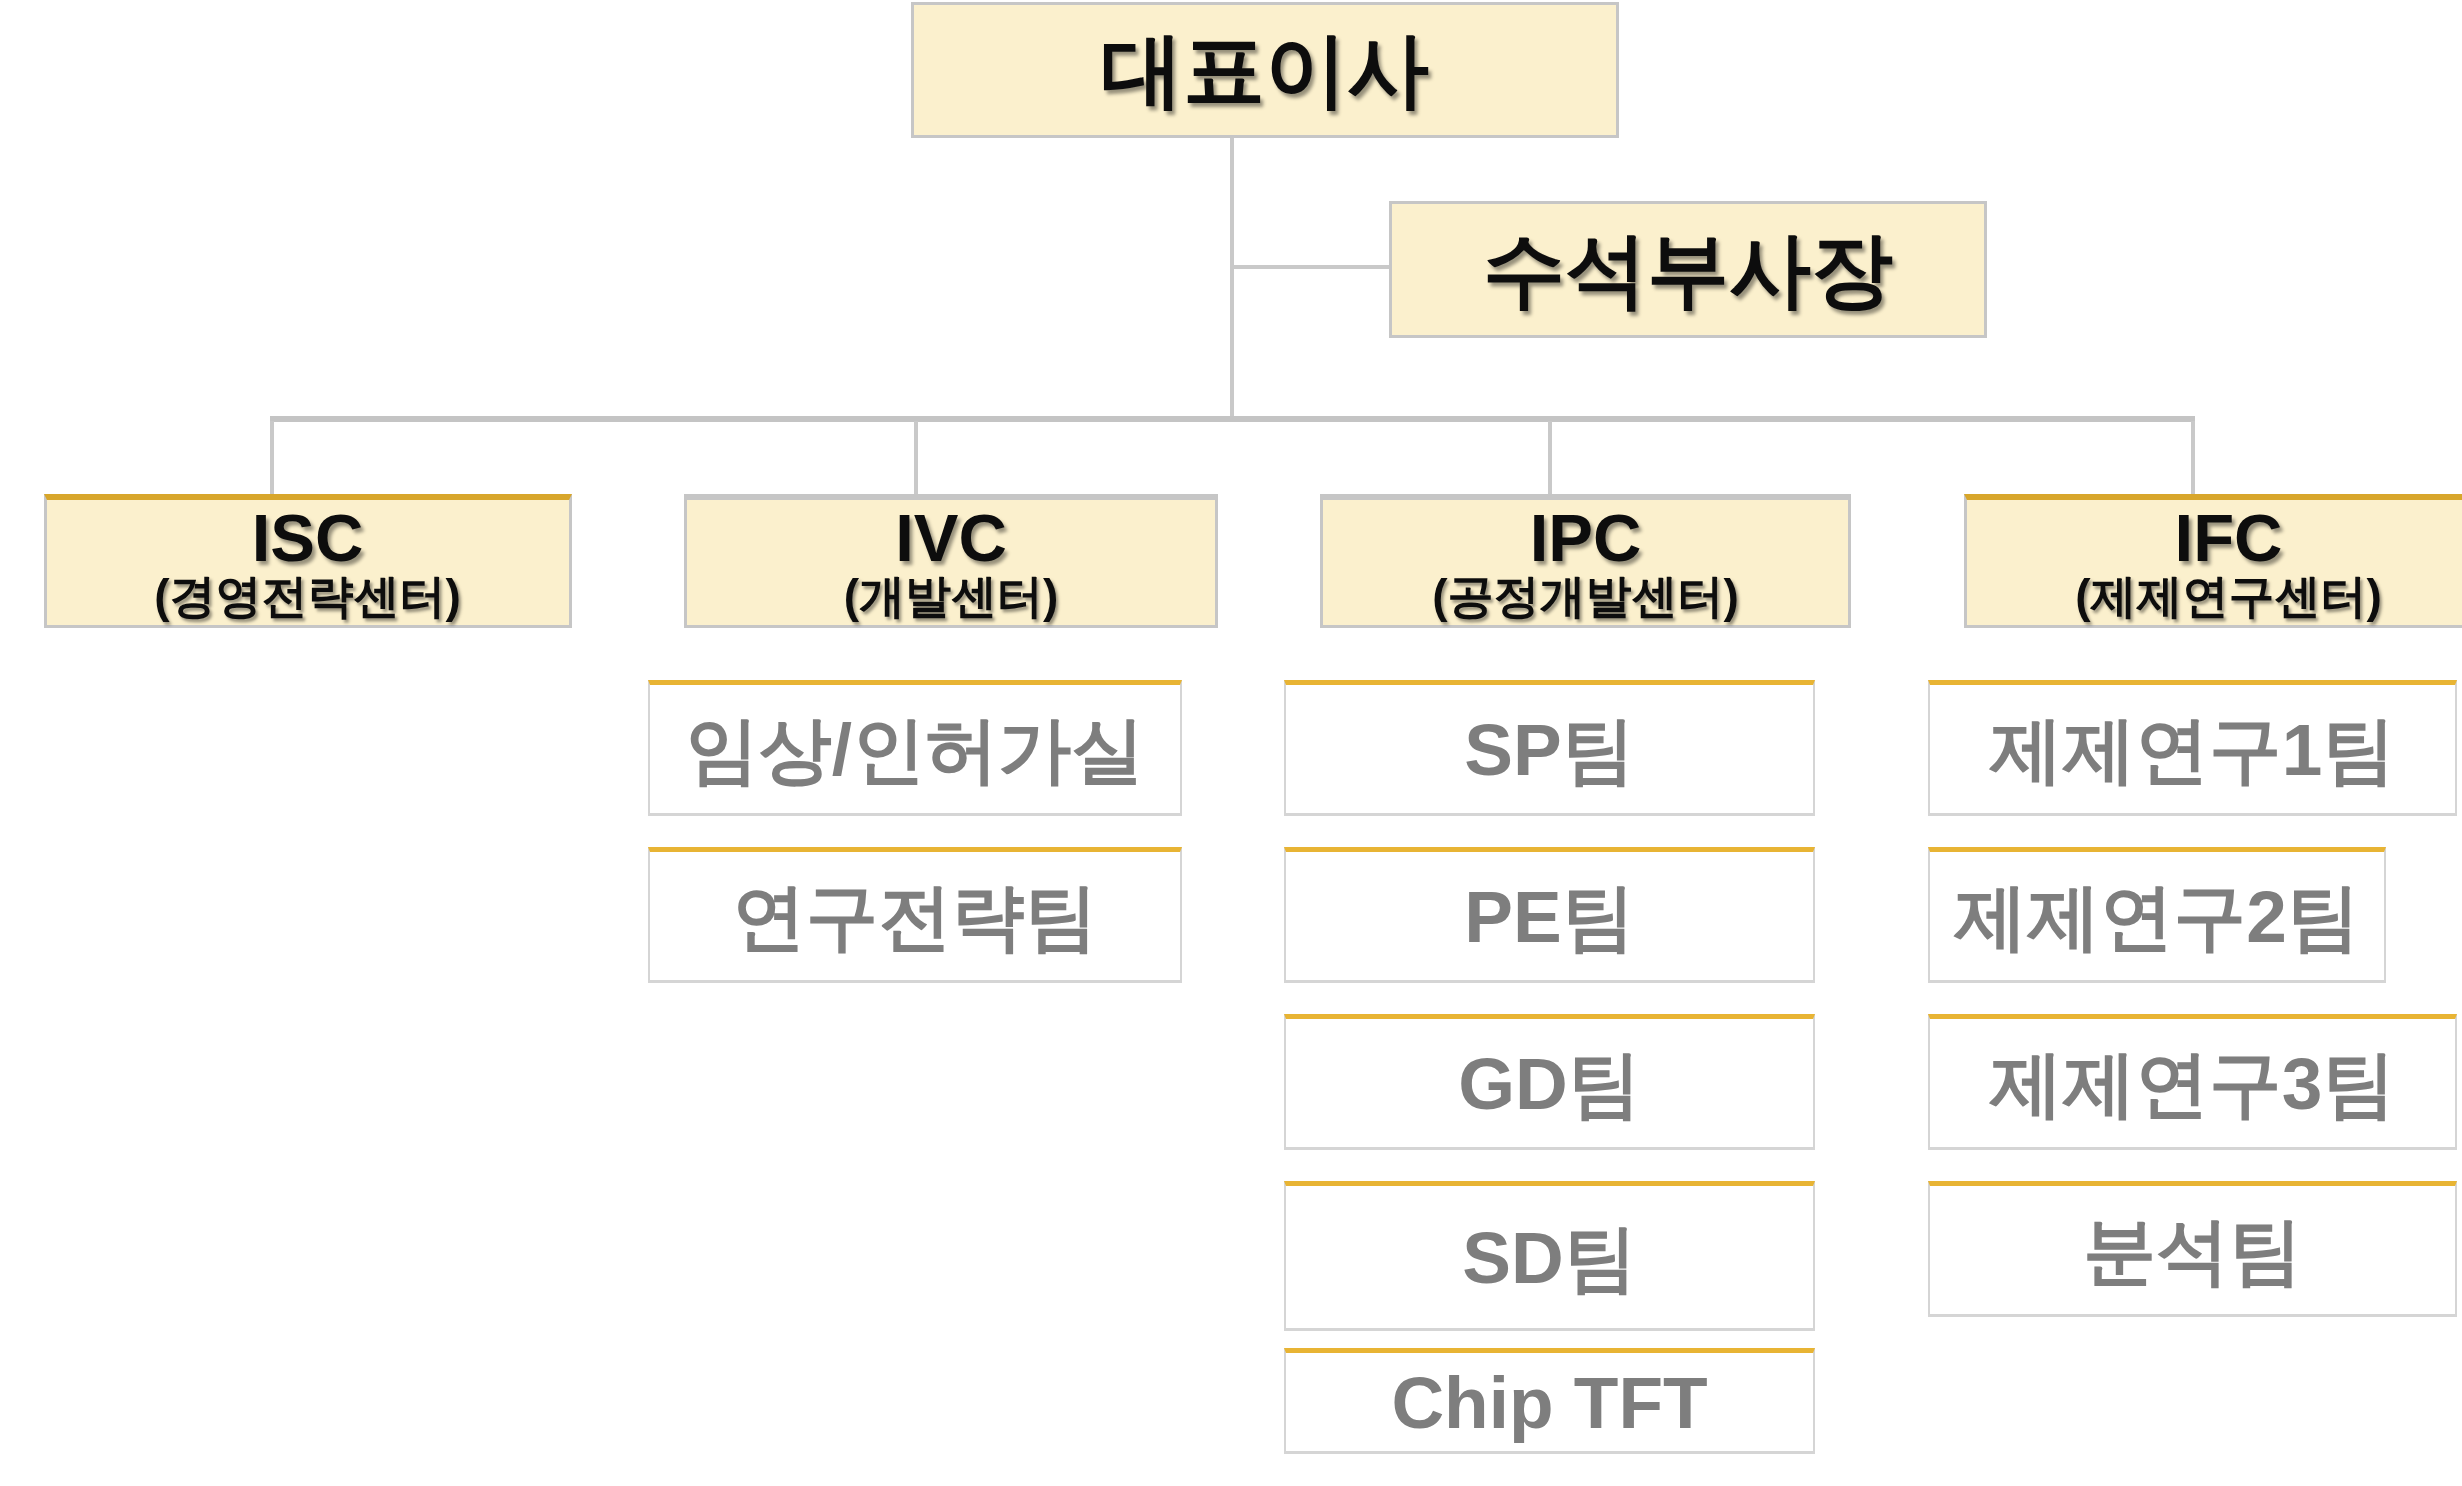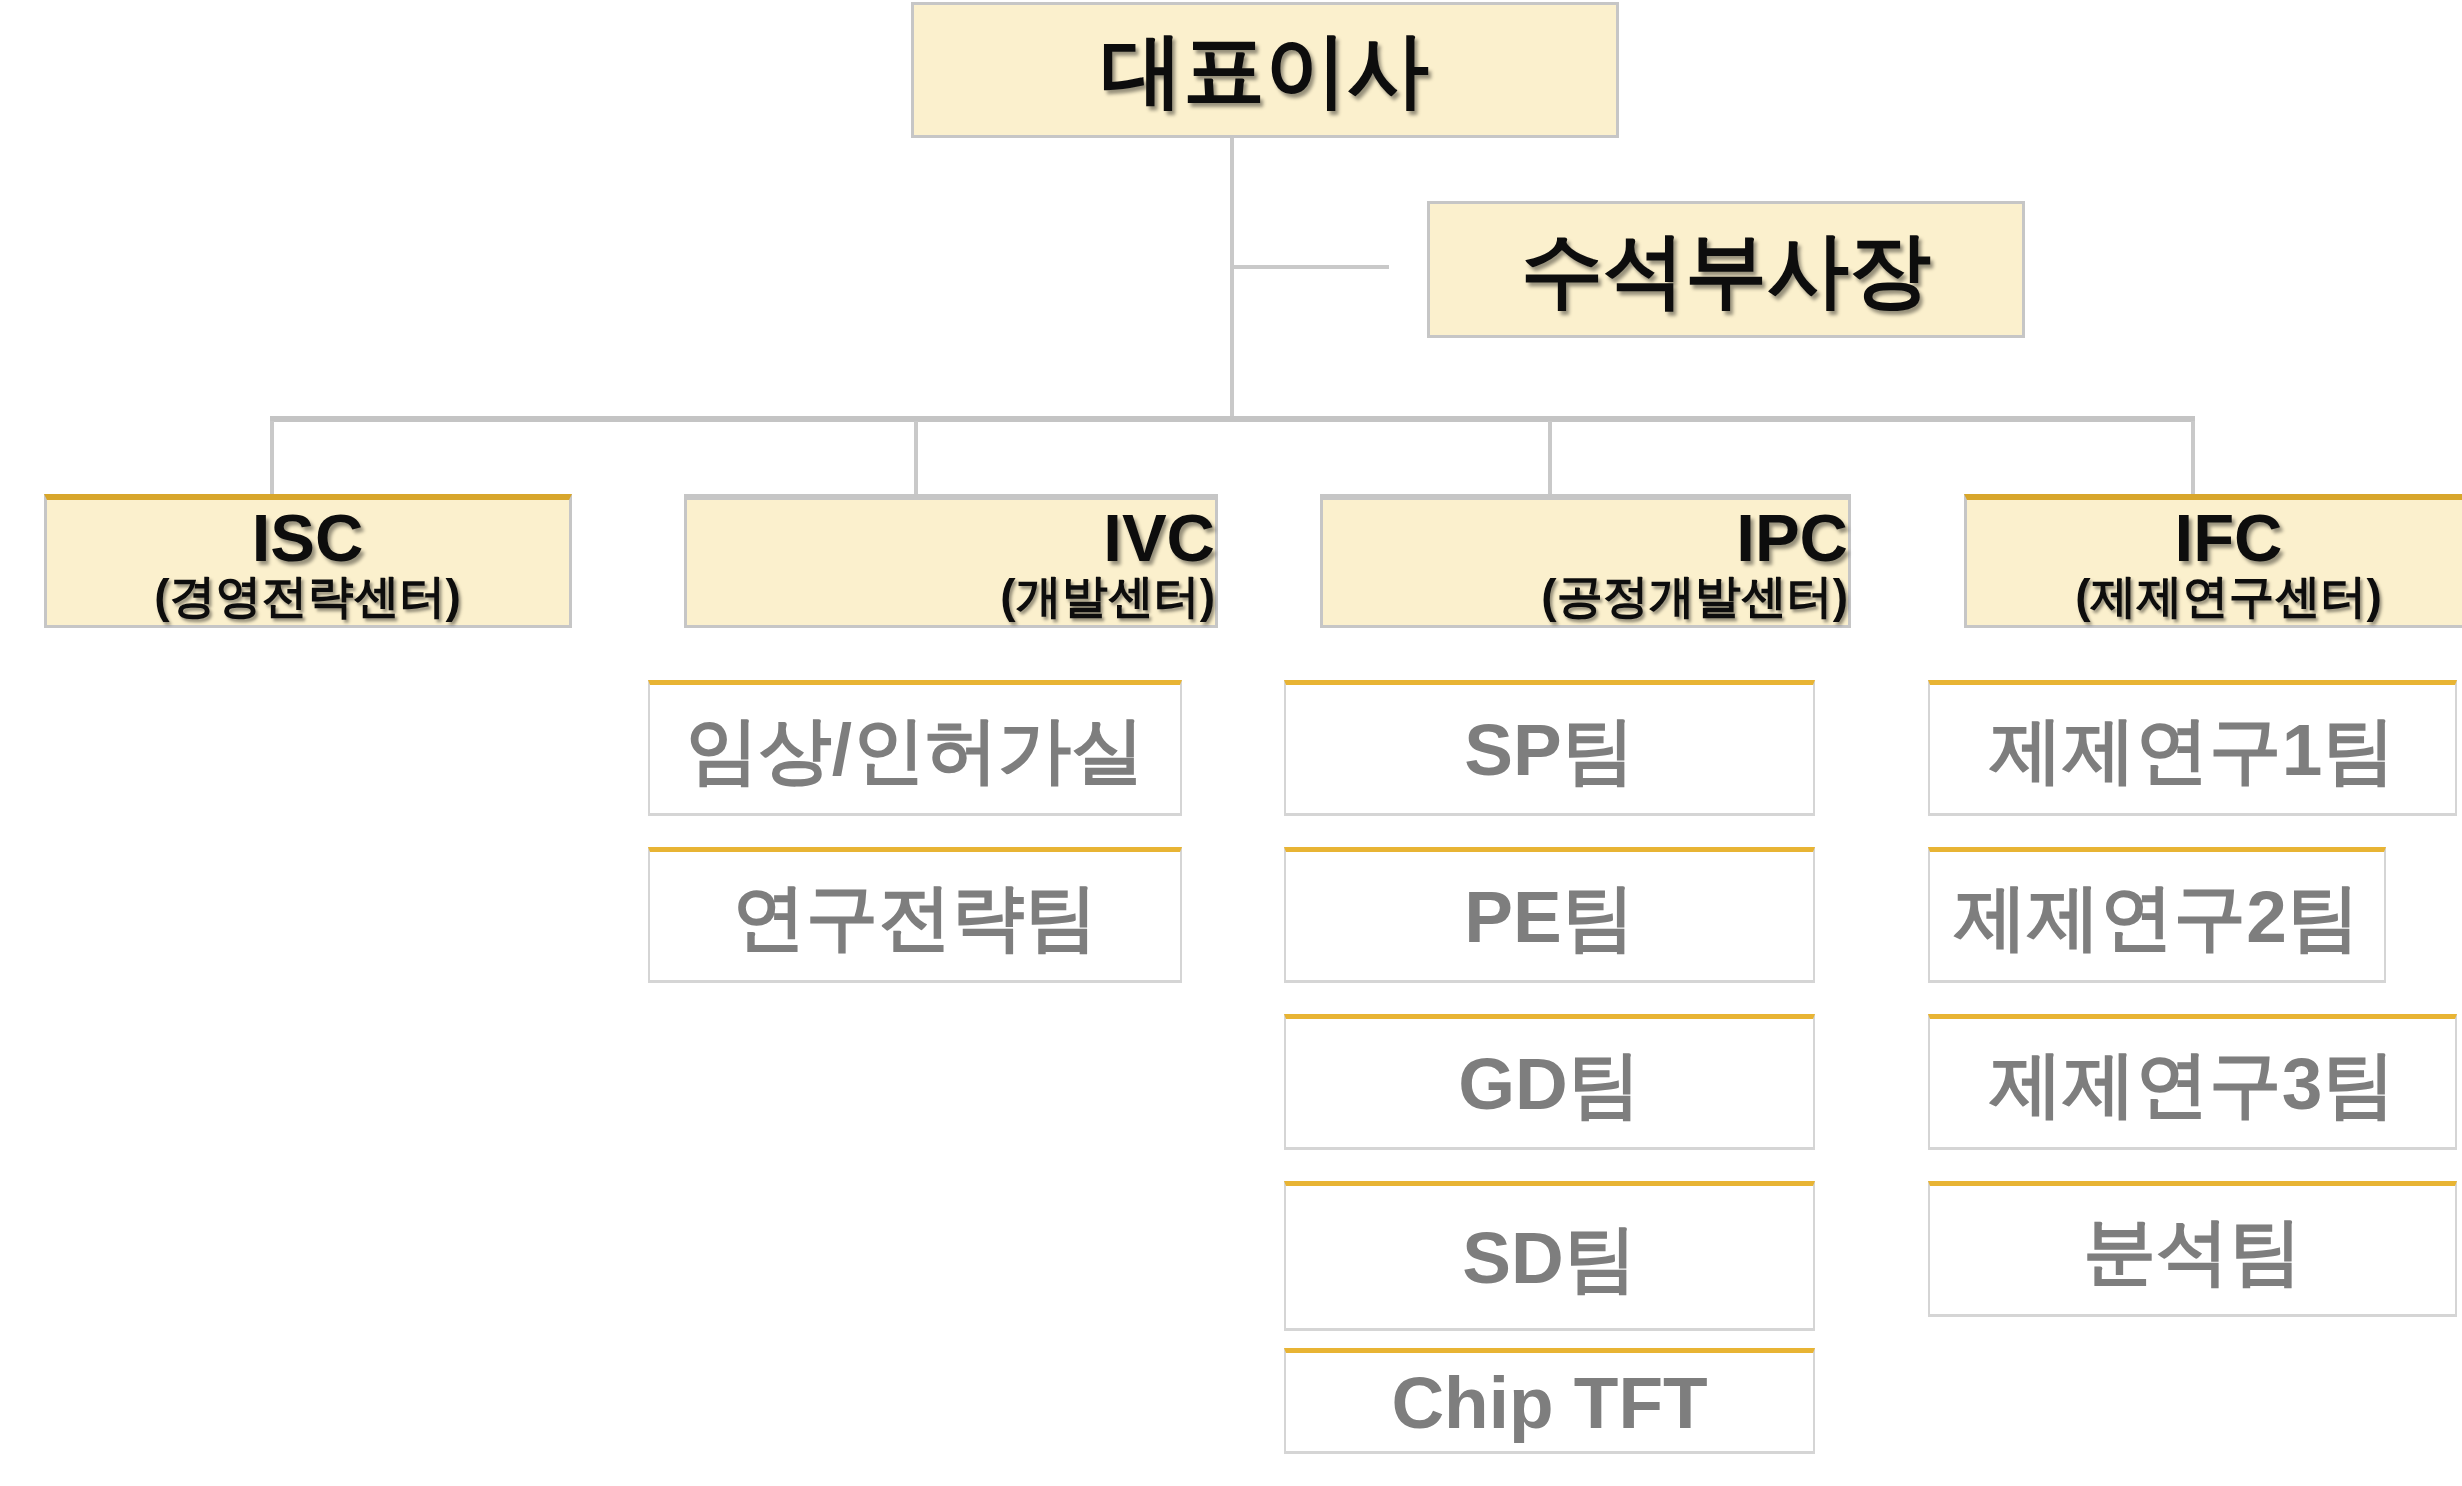--- a/index.html
+++ b/index.html
@@ -27,21 +27,21 @@
   }
   
   .hdr{
     background:var(--box-fill,#FBF0CD);
     border-left:3.1px solid var(--box-border,#C6C6C6);
     border-right:3.1px solid var(--box-border,#C6C6C6);
     border-bottom:3.1px solid var(--box-border,#C6C6C6);
     display:flex;flex-direction:column;align-items:center;justify-content:center;margin-left:36px;
   }
   .hdr.gold-top{border-top:6.1px solid var(--accent-gold,#D8A62B);}
-  .hdr.gray-top{border-top:6.1px solid var(--box-border,#C6C6C6);align-items:flex-end;}
+  .hdr.gray-top{border-top:6.1px solid var(--box-border,#C6C6C6);}
   .hdr .code{
     font-size:67px;font-weight:700;color:#0d0d0d;line-height:1.0;
     text-shadow:3.1px 3.8px 3.8px rgba(0,0,0,0.40);white-space:nowrap;
   }
   .hdr .name{
     font-size:46px;font-weight:700;color:#0d0d0d;line-height:1.1;
     text-shadow:2.3px 3.1px 3.1px rgba(0,0,0,0.40);white-space:nowrap;
   }
   
   .team{
@@ -66,21 +66,21 @@
   <div class="abs line" style="left:1232px;top:265px;width:157px;height:3.8px;"></div>
   <div class="abs bar" style="left:270px;top:416px;width:1925px;height:6.1px;"></div>
   <div class="abs line" style="left:270px;top:421px;width:3.8px;height:76px;"></div>
   <div class="abs line" style="left:914px;top:421px;width:3.8px;height:76px;"></div>
   <div class="abs line" style="left:1548px;top:421px;width:3.8px;height:76px;"></div>
   <div class="abs line" style="left:2191px;top:421px;width:3.8px;height:76px;"></div>
 
   <div class="abs topbox" style="left:911px;top:1.5px;width:708px;height:136px;">
     <span class="lbl">대표이사</span>
   </div>
-  <div class="abs topbox" style="left:1389px;top:201px;width:598px;height:137px;margin-left:38px;">
+  <div class="abs topbox" style="left:1389px;top:201px;width:598px;height:137px;">
     <span class="lbl">수석부사장</span>
   </div>
 
   <div class="abs hdr gold-top" style="left:7.6px;top:494px;width:528px;height:134px;">
     <span class="code">ISC</span>
     <span class="name">(경영전략센터)</span>
   </div>
   <div class="abs hdr gray-top" style="left:648px;top:494px;width:534px;height:134px;">
     <span class="code">IVC</span>
     <span class="name">(개발센터)</span>

